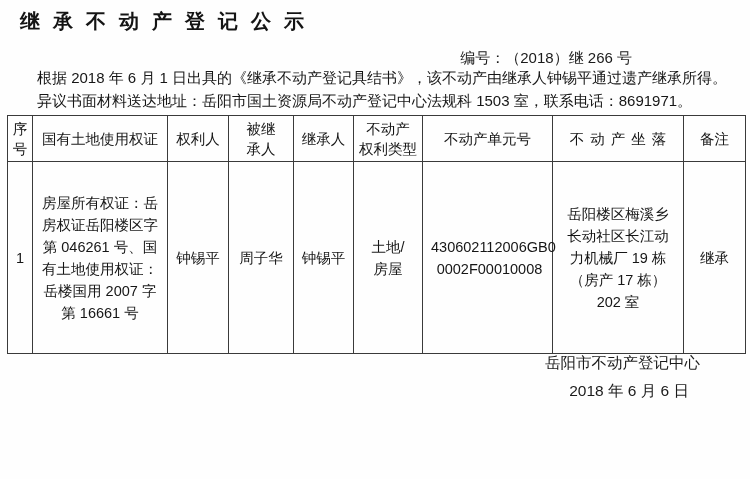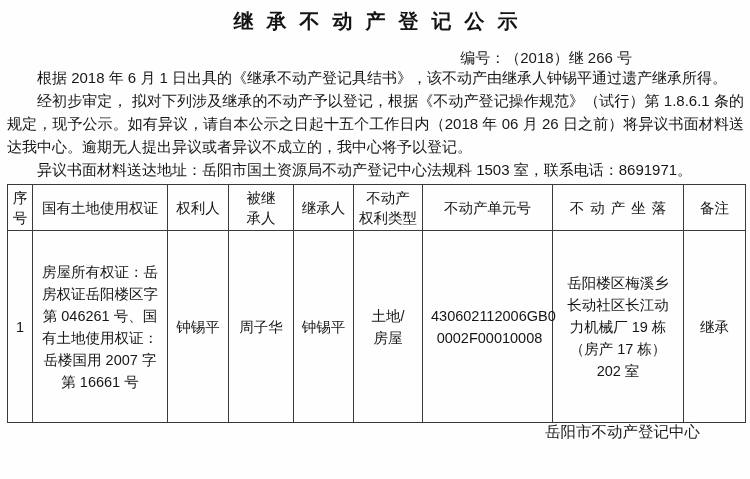--- a/index.html
+++ b/index.html
@@ -6,21 +6,21 @@
   html,body { background:#ffffff; }
   body {
     width:750px; height:479px;
     font-family:"Liberation Sans","DejaVu Sans",sans-serif;
     color:#1a1a1a;
     overflow:hidden;
   }
   .page { width:750px; height:479px; padding:9px 6px 0 7px; background:#fefefe; }
 
   .title {
-    text-align:center;
+    text-align:left;
     font-size:20px; font-weight:bold;
     letter-spacing:13px; text-indent:13px;
     line-height:24px;
     color:#141414;
     font-family:Liberation Serif, serif;
   }
   .doc-number {
     margin-top:16px;
     text-align:right; padding-right:112px;
     font-size:15px; line-height:17px;
@@ -77,21 +77,20 @@
 <body>
 
 <div class="page">
 
   <div class="title">继承不动产登记公示</div>
 
   <div class="doc-number">编号：（2018）继 266 号</div>
 
   <div class="paras">
     <p class="para">根据 2018 年 6 月 1 日出具的《继承不动产登记具结书》，该不动产由继承人钟锡平通过遗产继承所得。</p>
-    <p class="para">经初步审定， 拟对下列涉及继承的不动产予以登记，根据《不动产登记操作规范》（试行）第 1.8.6.1 条的规定，现予公示。如有异议，请自本公示之日起十五个工作日内（2018 年 06 月 26 日之前）将异议书面材料送达我中心。逾期无人提出异议或者异议不成立的，我中心将予以登记。</p>
     <p class="para">异议书面材料送达地址：岳阳市国土资源局不动产登记中心法规科 1503 室，联系电话：8691971。</p>
   </div>
 
   <table class="reg">
     <colgroup>
       <col style="width:25px">
         <col style="width:135px">
         <col style="width:61px">
       <col style="width:65px">
         <col style="width:60px">
@@ -127,14 +126,15 @@
 房屋</td>
         <td class="unit pre">430602112006GB0
 0002F00010008</td>
         <td class="loc">岳阳楼区梅溪乡长动社区长江动力机械厂 19 栋（房产 17 栋）202 室</td>
         <td>继承</td>
       </tr>
     </tbody>
   </table>
 
   <div class="footer-org">岳阳市不动产登记中心</div>
+  <div class="footer-date">2018 年 6 月 6 日</div>
 
 </div>
 
 </body></html>

